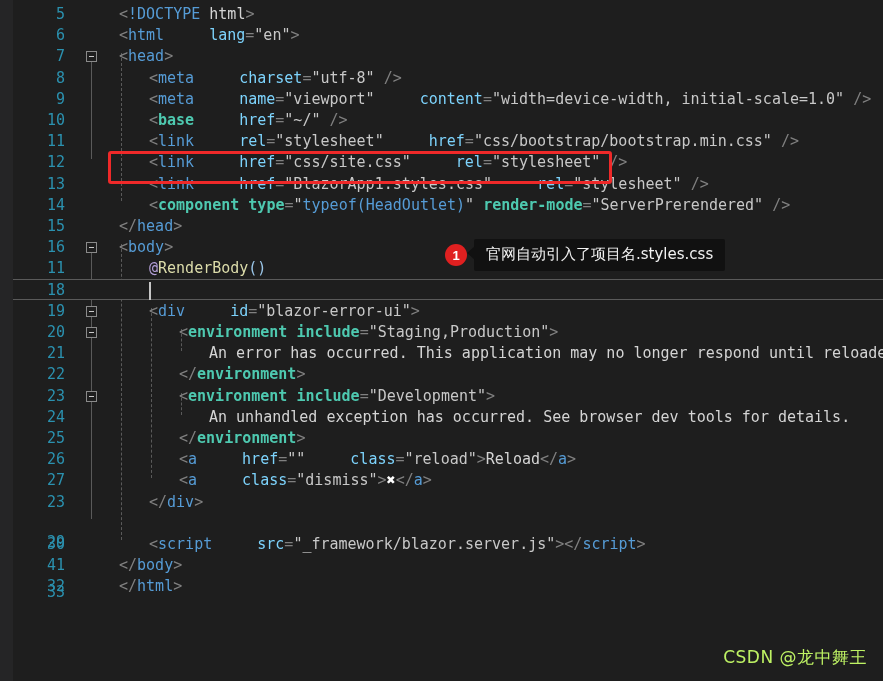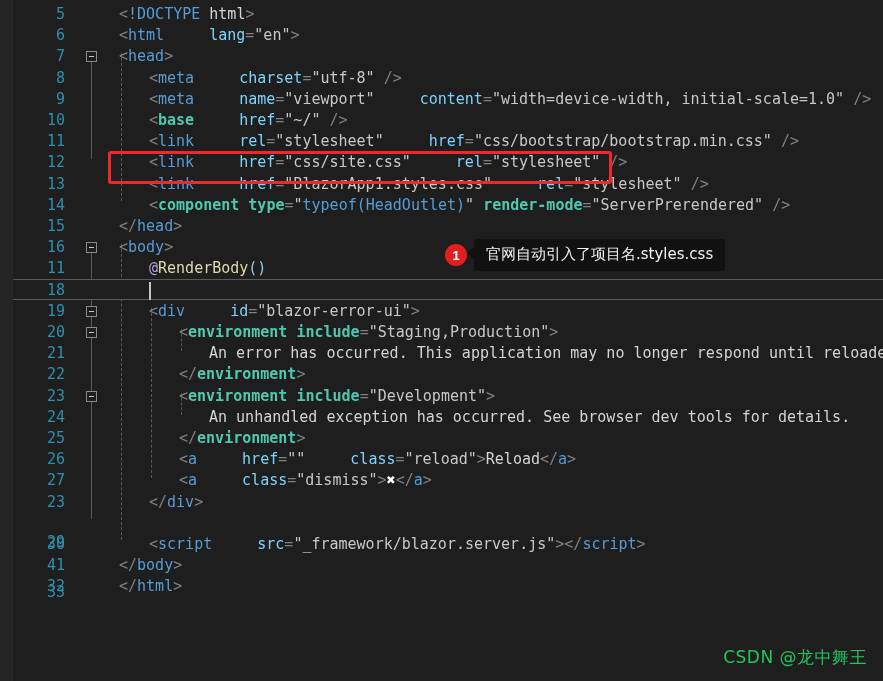--- a/index.html
+++ b/index.html
@@ -191,21 +191,21 @@
     padding: 8px 12px 9px 12px;
     border-radius: 2px;
     white-space: nowrap;
   }
 
   
   .watermark {
     position: absolute;
     right: 16px;
     bottom: 12px;
-    color: #22c55e;
+    color: #bef264;
     font-family: "DejaVu Sans", "Liberation Sans", sans-serif;
     font-size: 17px;
     letter-spacing: 0.5px;
   }
 </style>
 </head>
 <body>
 
 <div id="app">
 

